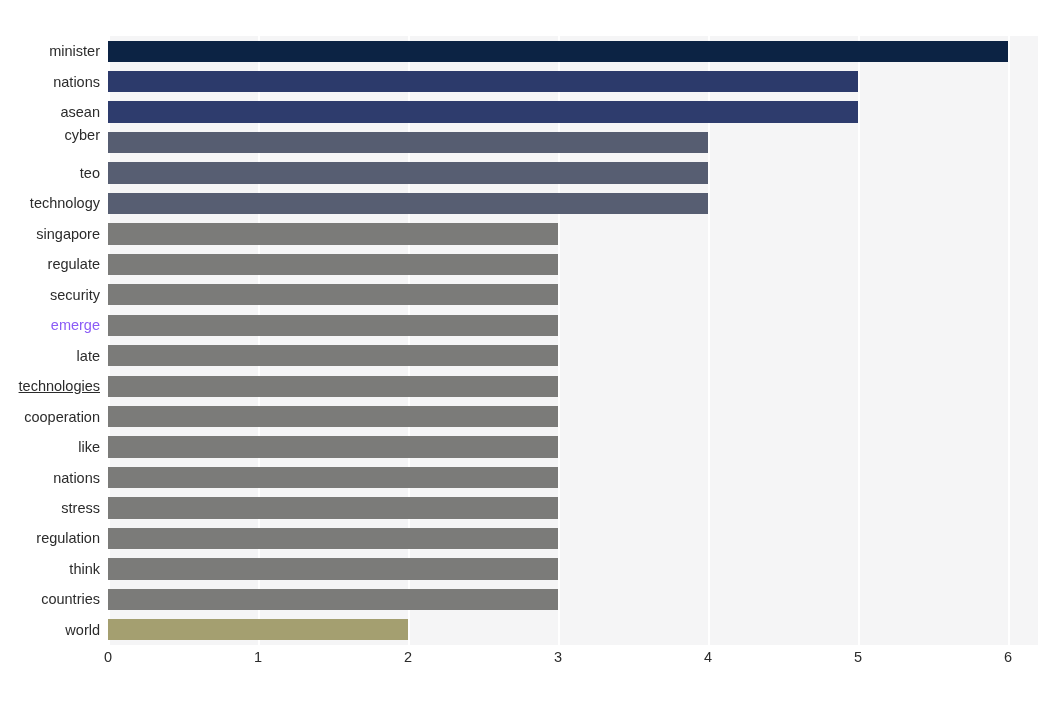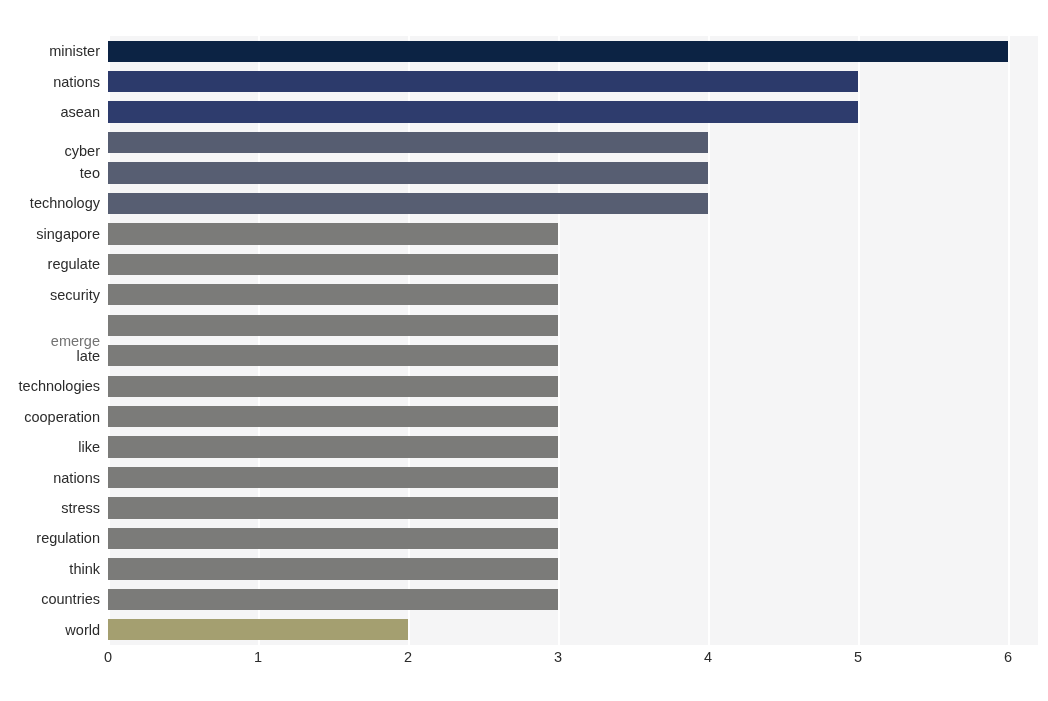--- a/index.html
+++ b/index.html
@@ -196,29 +196,29 @@
         <div class="bar-row" style="top: 583.117px; height: 21.315px;">
           <div class="bar" title="world: 2" style="width: 300px; background: rgb(164, 159, 112);"></div>
         </div>
       </div>
   </div>
 
   <div class="ylabels" id="ylabels">
       <div class="ylabel" style="top: 8.225px; color: rgb(43, 43, 43);">minister</div>
       <div class="ylabel" style="top: 38.675px; color: rgb(43, 43, 43);">nations</div>
       <div class="ylabel" style="top: 69.125px; color: rgb(43, 43, 43);">asean</div>
-      <div class="ylabel" style="top: 108px; color: rgb(43, 43, 43);">cyber</div>
+      <div class="ylabel" style="top: 92px; color: rgb(43, 43, 43);">cyber</div>
       <div class="ylabel" style="top: 130.025px; color: rgb(43, 43, 43);">teo</div>
       <div class="ylabel" style="top: 160.475px; color: rgb(43, 43, 43);">technology</div>
       <div class="ylabel" style="top: 190.925px; color: rgb(43, 43, 43);">singapore</div>
       <div class="ylabel" style="top: 221.375px; color: rgb(43, 43, 43);">regulate</div>
       <div class="ylabel" style="top: 251.825px; color: rgb(43, 43, 43); margin-left: 32px;">security</div>
-      <div class="ylabel" style="top: 282.275px; color: #737373; margin-top: 16px;">emerge</div>
+      <div class="ylabel" style="top: 282.275px; color: #8b5cf6;">emerge</div>
       <div class="ylabel" style="top: 312.725px; color: rgb(43, 43, 43);">late</div>
-      <div class="ylabel" style="top: 343.175px; color: rgb(43, 43, 43);">technologies</div>
+      <div class="ylabel" style="top: 343.175px; color: rgb(43, 43, 43); text-decoration: underline;">technologies</div>
       <div class="ylabel" style="top: 373.625px; color: rgb(43, 43, 43); text-align: right;">cooperation</div>
       <div class="ylabel" style="top: 404.075px; color: rgb(43, 43, 43);">like</div>
       <div class="ylabel" style="top: 434.525px; color: rgb(43, 43, 43);">nations</div>
       <div class="ylabel" style="top: 464.975px; color: rgb(43, 43, 43);">stress</div>
       <div class="ylabel" style="top: 495.425px; color: rgb(43, 43, 43);">regulation</div>
       <div class="ylabel" style="top: 525.875px; color: rgb(43, 43, 43);">think</div>
       <div class="ylabel" style="top: 556.325px; color: rgb(43, 43, 43);">countries</div>
       <div class="ylabel" style="top: 586.775px; color: rgb(43, 43, 43);">world</div>
     </div>
 

